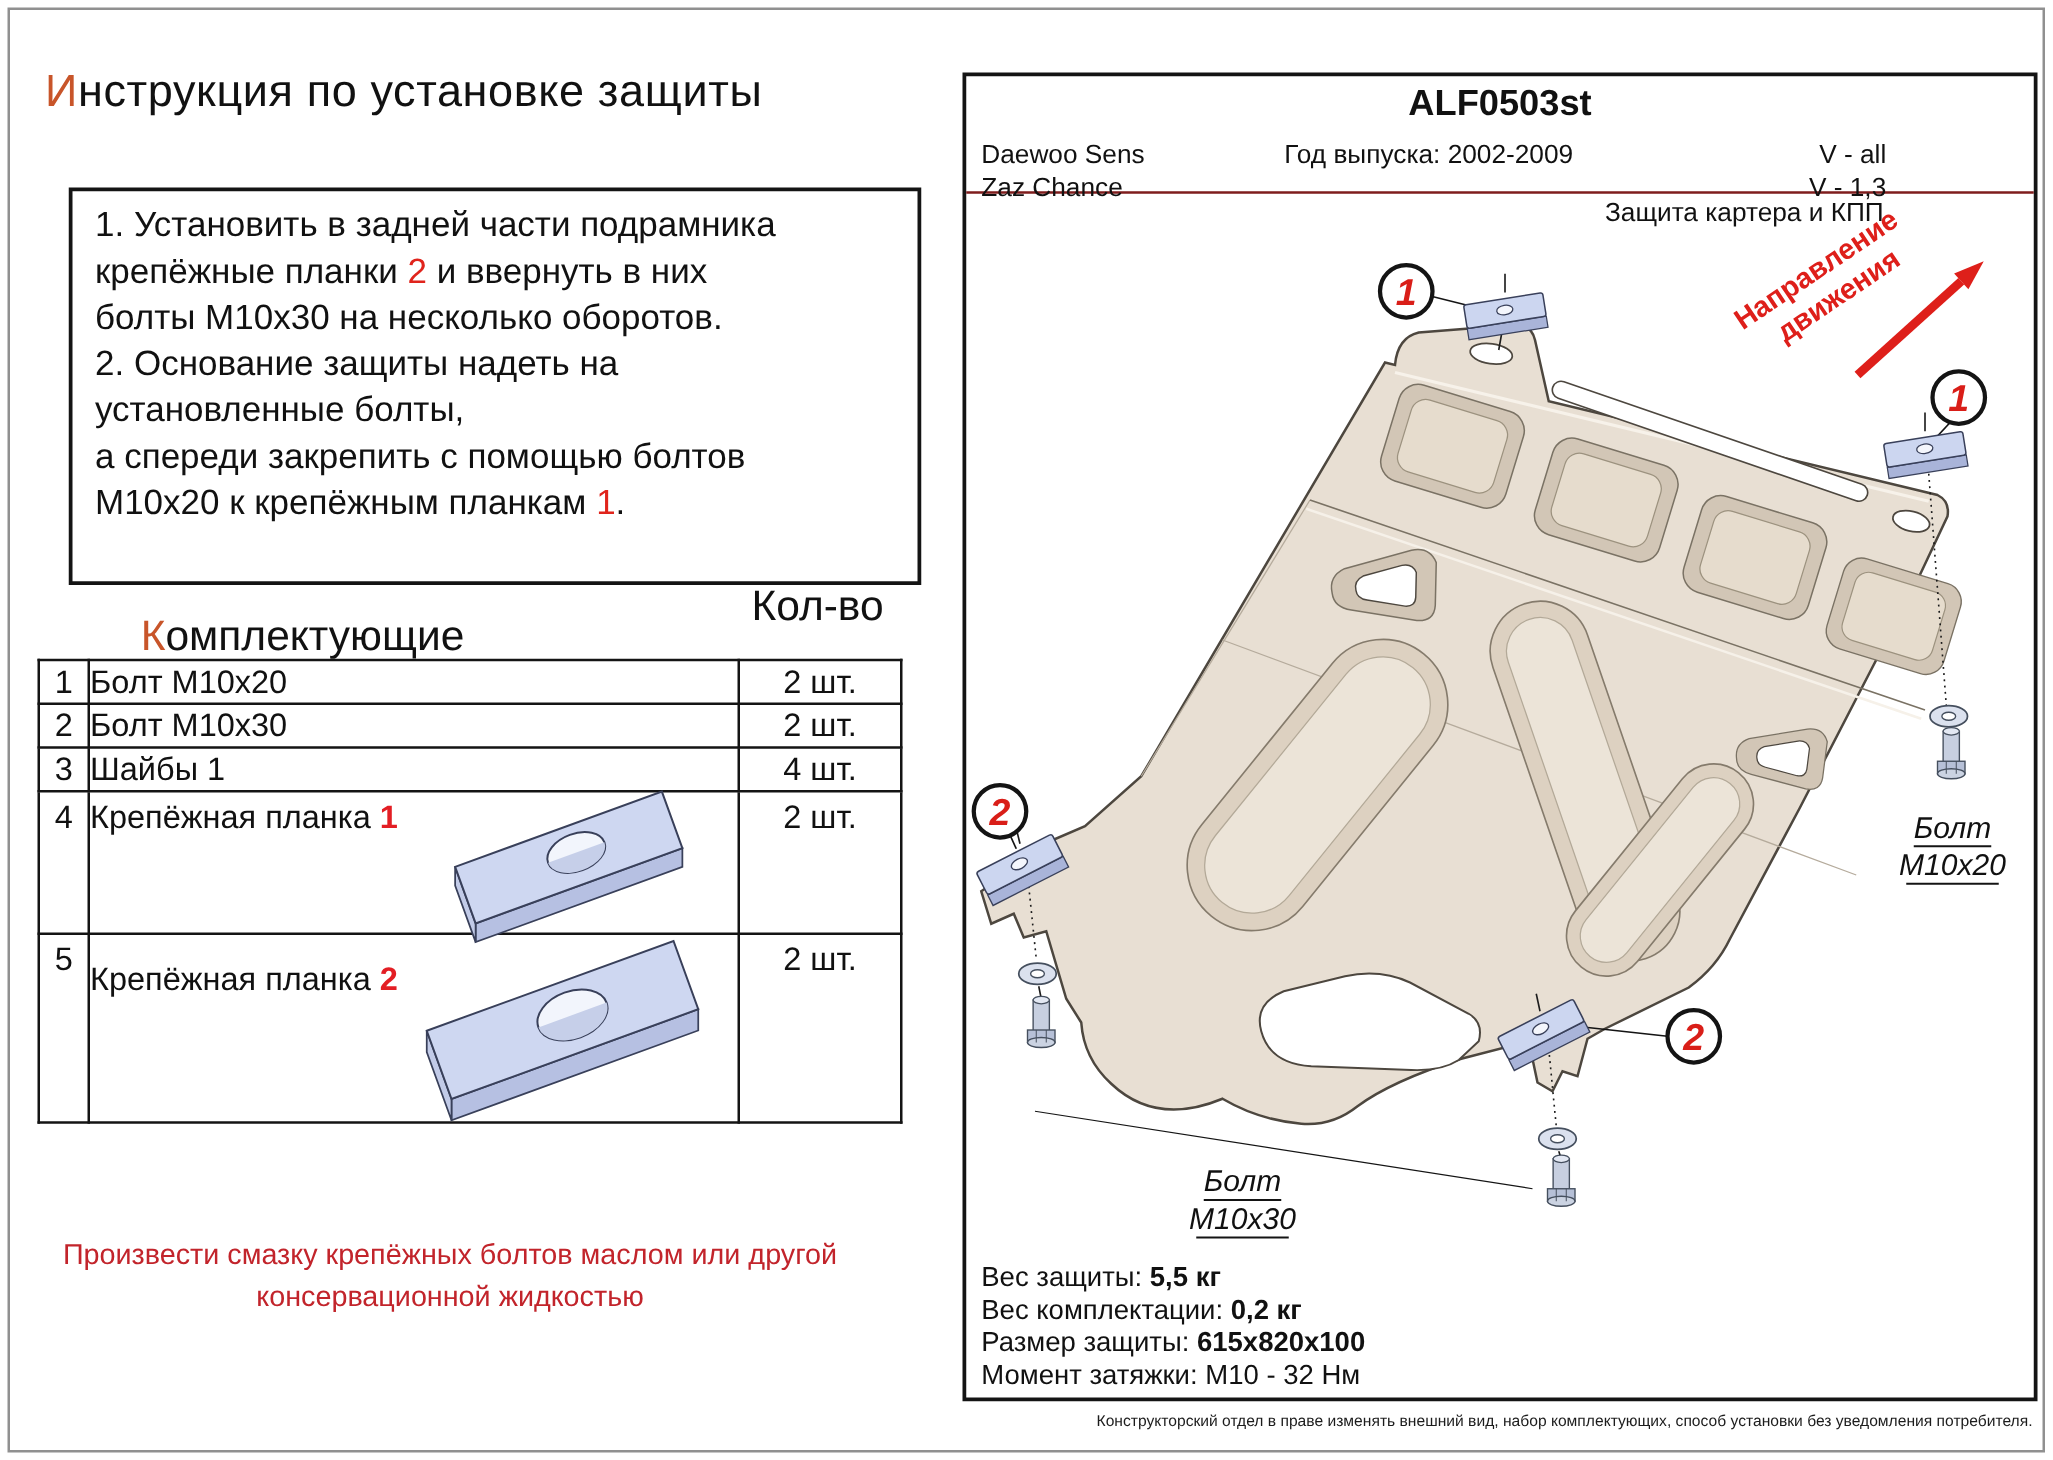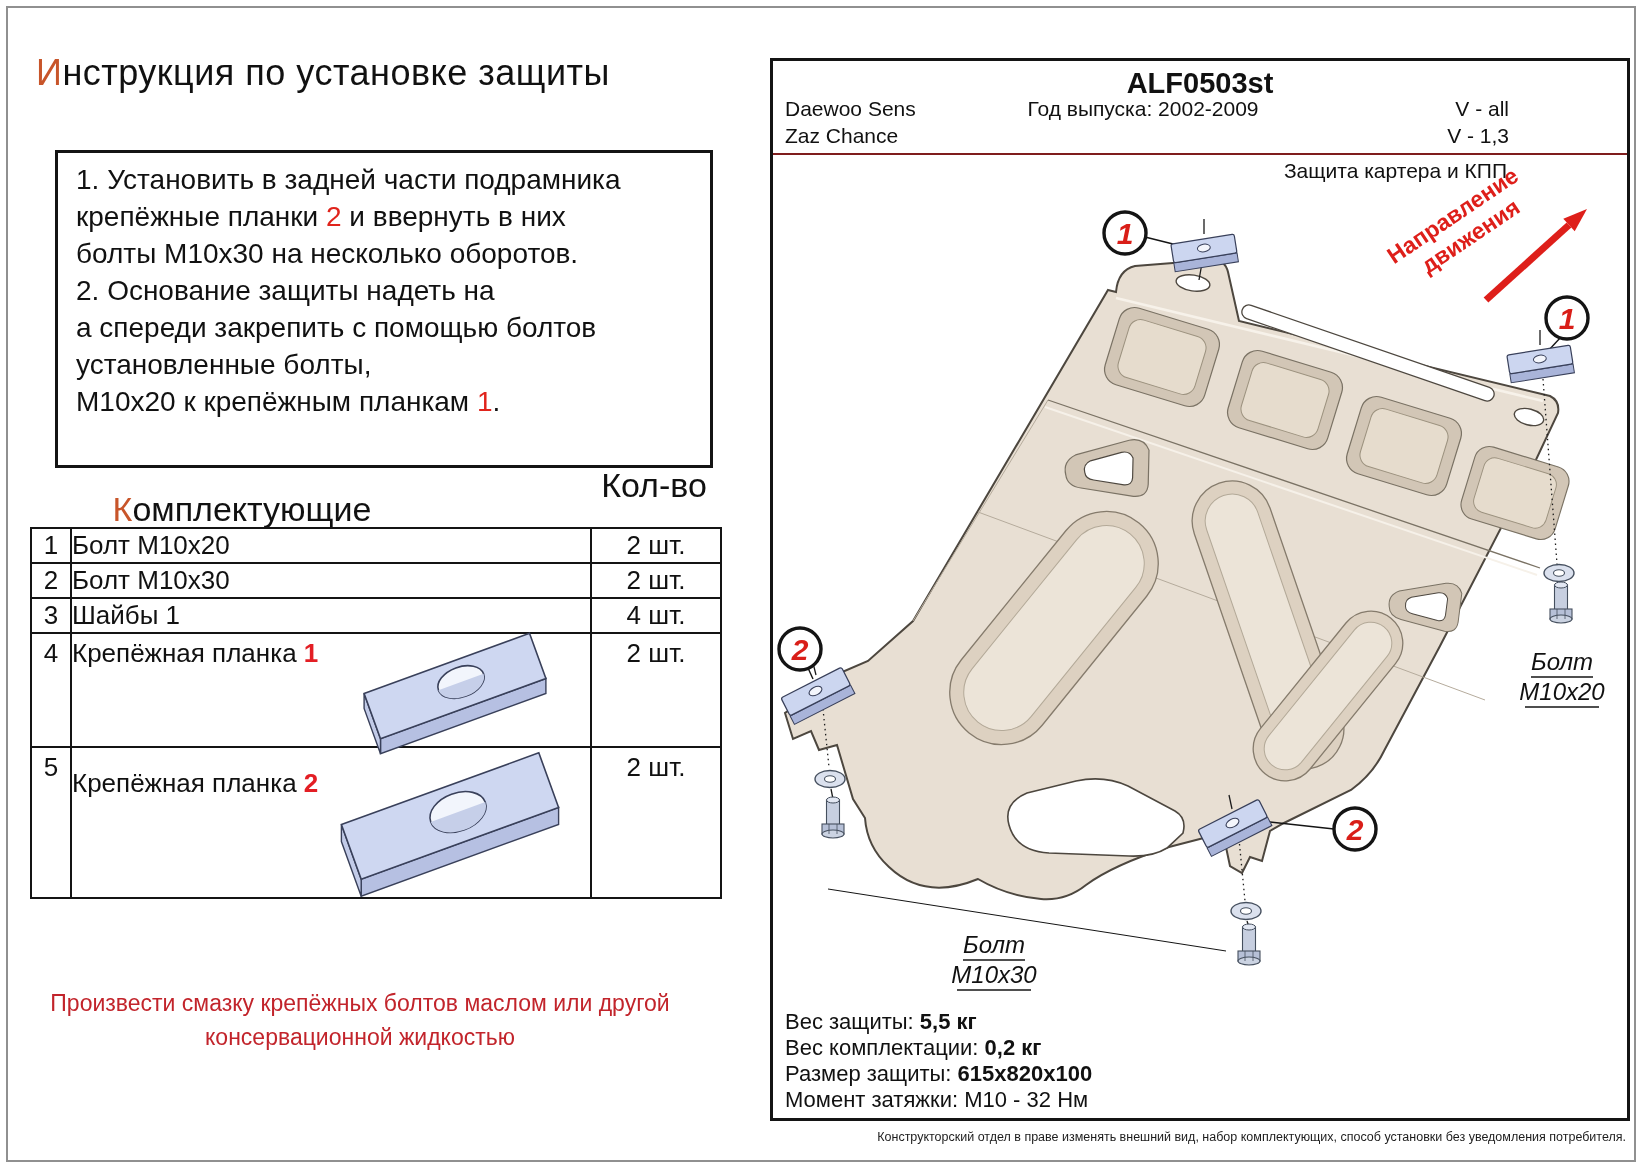--- a/index.html
+++ b/index.html
@@ -5,38 +5,38 @@
   html,body{margin:0;padding:0;background:#fff;}
   body{width:1642px;height:1168px;position:relative;overflow:hidden;
        font-family:"Liberation Sans","DejaVu Sans",sans-serif;color:#111;}
   .frame{position:absolute;inset:6px;border:2px solid #909090;}
   .abs{position:absolute;}
 
   
   .title{left:36px;top:52px;font-size:36px;letter-spacing:.5px;white-space:nowrap;}
   .lead{color:#c8552a;}
   .instr-box{left:55px;top:150px;width:630px;height:296px;border:3px solid #141414;
-             padding:8px 4px 8px 18px;font-size:28px;line-height:37px;}
+             padding:8px 28px 8px 18px;font-size:28px;line-height:37px;}
   .rednum{color:#e0241c;}
   .parts-head{left:0;top:466px;width:720px;height:44px;font-size:34px;}
   .parts-head .ph1{position:absolute;left:92px;width:300px;text-align:center;margin-top:24px;}
   .parts-head .ph2{position:absolute;left:588px;width:132px;text-align:center;}
   table.parts{position:absolute;left:30px;top:527px;width:690px;border-collapse:collapse;table-layout:fixed;}
   table.parts td{border:2px solid #141414;font-size:26px;vertical-align:middle;padding:0;}
   td.cnum{text-align:center;}
   td.cname{padding-left:12px;}
   td.cqty{text-align:center;}
   .mark{color:#e31e24;font-weight:bold;}
   .warning{left:30px;top:986px;width:660px;text-align:center;font-size:23px;line-height:34px;color:#c2242b;}
 
   
   .panel{left:770px;top:58px;width:860px;height:1063px;border:3px solid #141414;box-sizing:border-box;}
   .p-header{position:absolute;left:0;top:0;width:100%;height:92px;border-bottom:2px solid #7f1d1d;}
   .p-code{position:absolute;left:0;top:6px;width:100%;text-align:center;font-size:29px;font-weight:bold;}
-  .p-row{position:absolute;left:0;width:100%;height:26px;font-size:21px;}
+  .p-row{position:absolute;left:0;width:100%;height:26px;font-size:21px;margin-top:15px;}
   .p-row.r1{top:36px;} .p-row.r2{top:63px;}
   .p-model{position:absolute;left:12px;}
   .p-years{position:absolute;left:0;width:740px;text-align:center;}
   .p-engine{position:absolute;right:118px;}
   .p-subtitle{position:absolute;left:0;top:98px;width:734px;text-align:right;font-size:21px;}
   .p-specs{position:absolute;left:12px;top:948px;font-size:22px;line-height:26px;}
   .p-specs b{font-weight:bold;}
   .drawing{position:absolute;left:0;top:0;width:854px;height:945px;}
   .page-footer{top:1130px;right:16px;font-size:12.5px;color:#1c1c1c;}
 </style>
@@ -47,22 +47,22 @@
 
 <div class="abs title">
   <span class="lead">И</span><span>нструкция по установке защиты</span>
 </div>
 
 <div class="abs instr-box">
   <div>1. Установить в задней части подрамника</div>
   <div><span>крепёжные планки </span><span class="rednum">2</span><span> и ввернуть в них</span></div>
   <div>болты М10х30 на несколько оборотов.</div>
   <div>2. Основание защиты надеть на</div>
+  <div>установленные болты,</div>
   <div>а спереди закрепить с помощью болтов</div>
-  <div>установленные болты,</div>
   <div><span>М10х20 к крепёжным планкам </span><span class="rednum">1</span><span>.</span></div>
 </div>
 
 <div class="abs parts-head">
   <span class="ph1"><span class="lead">К</span><span>омплектующие</span></span>
   <span class="ph2">Кол-во</span>
 </div>
 
 <table class="parts">
   <colgroup>

